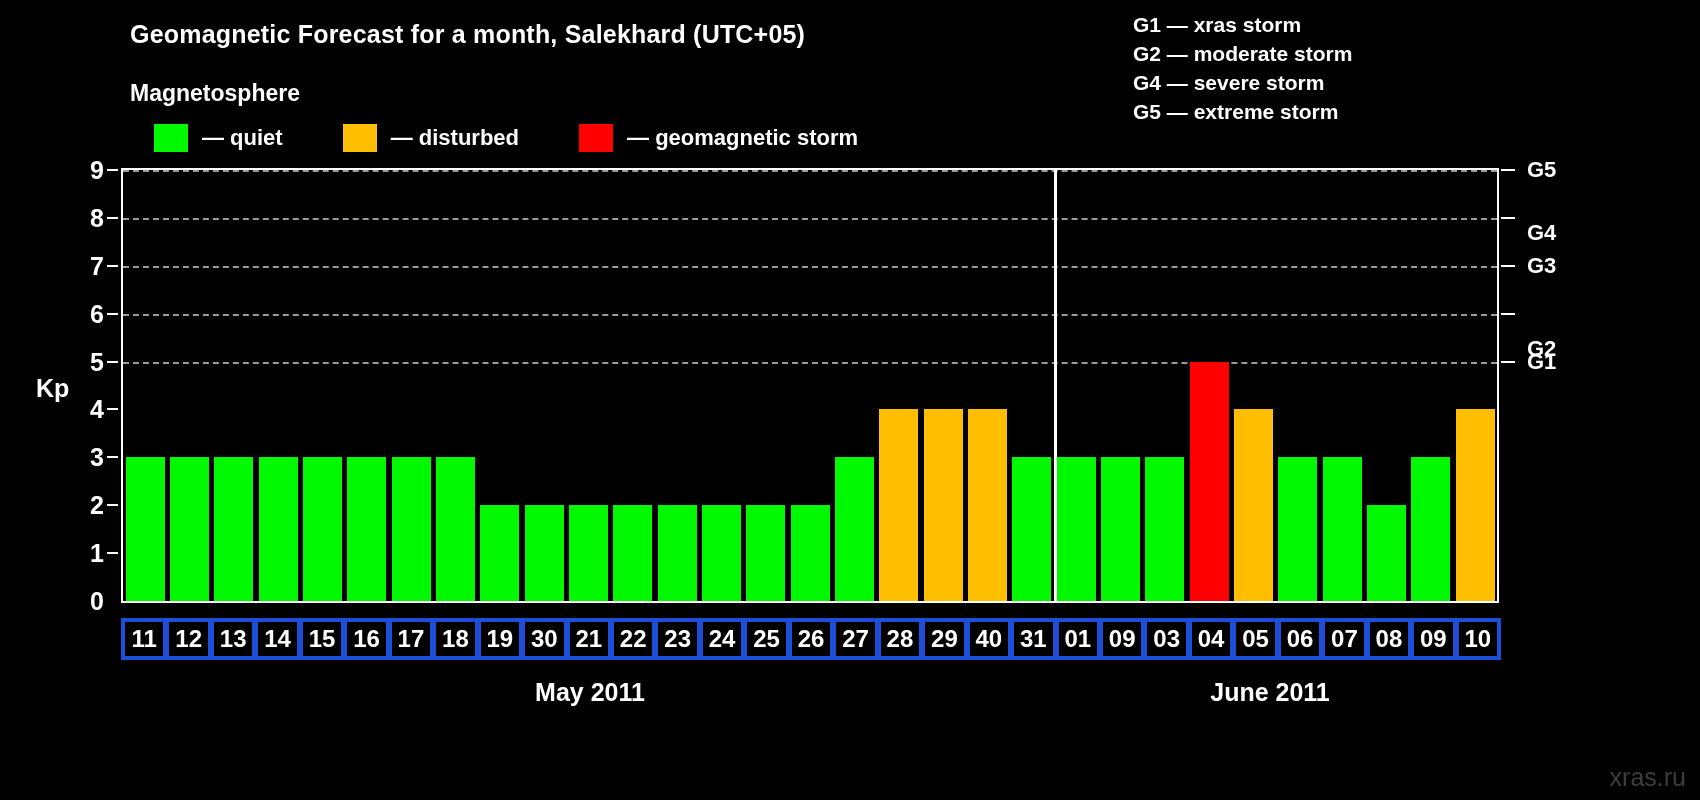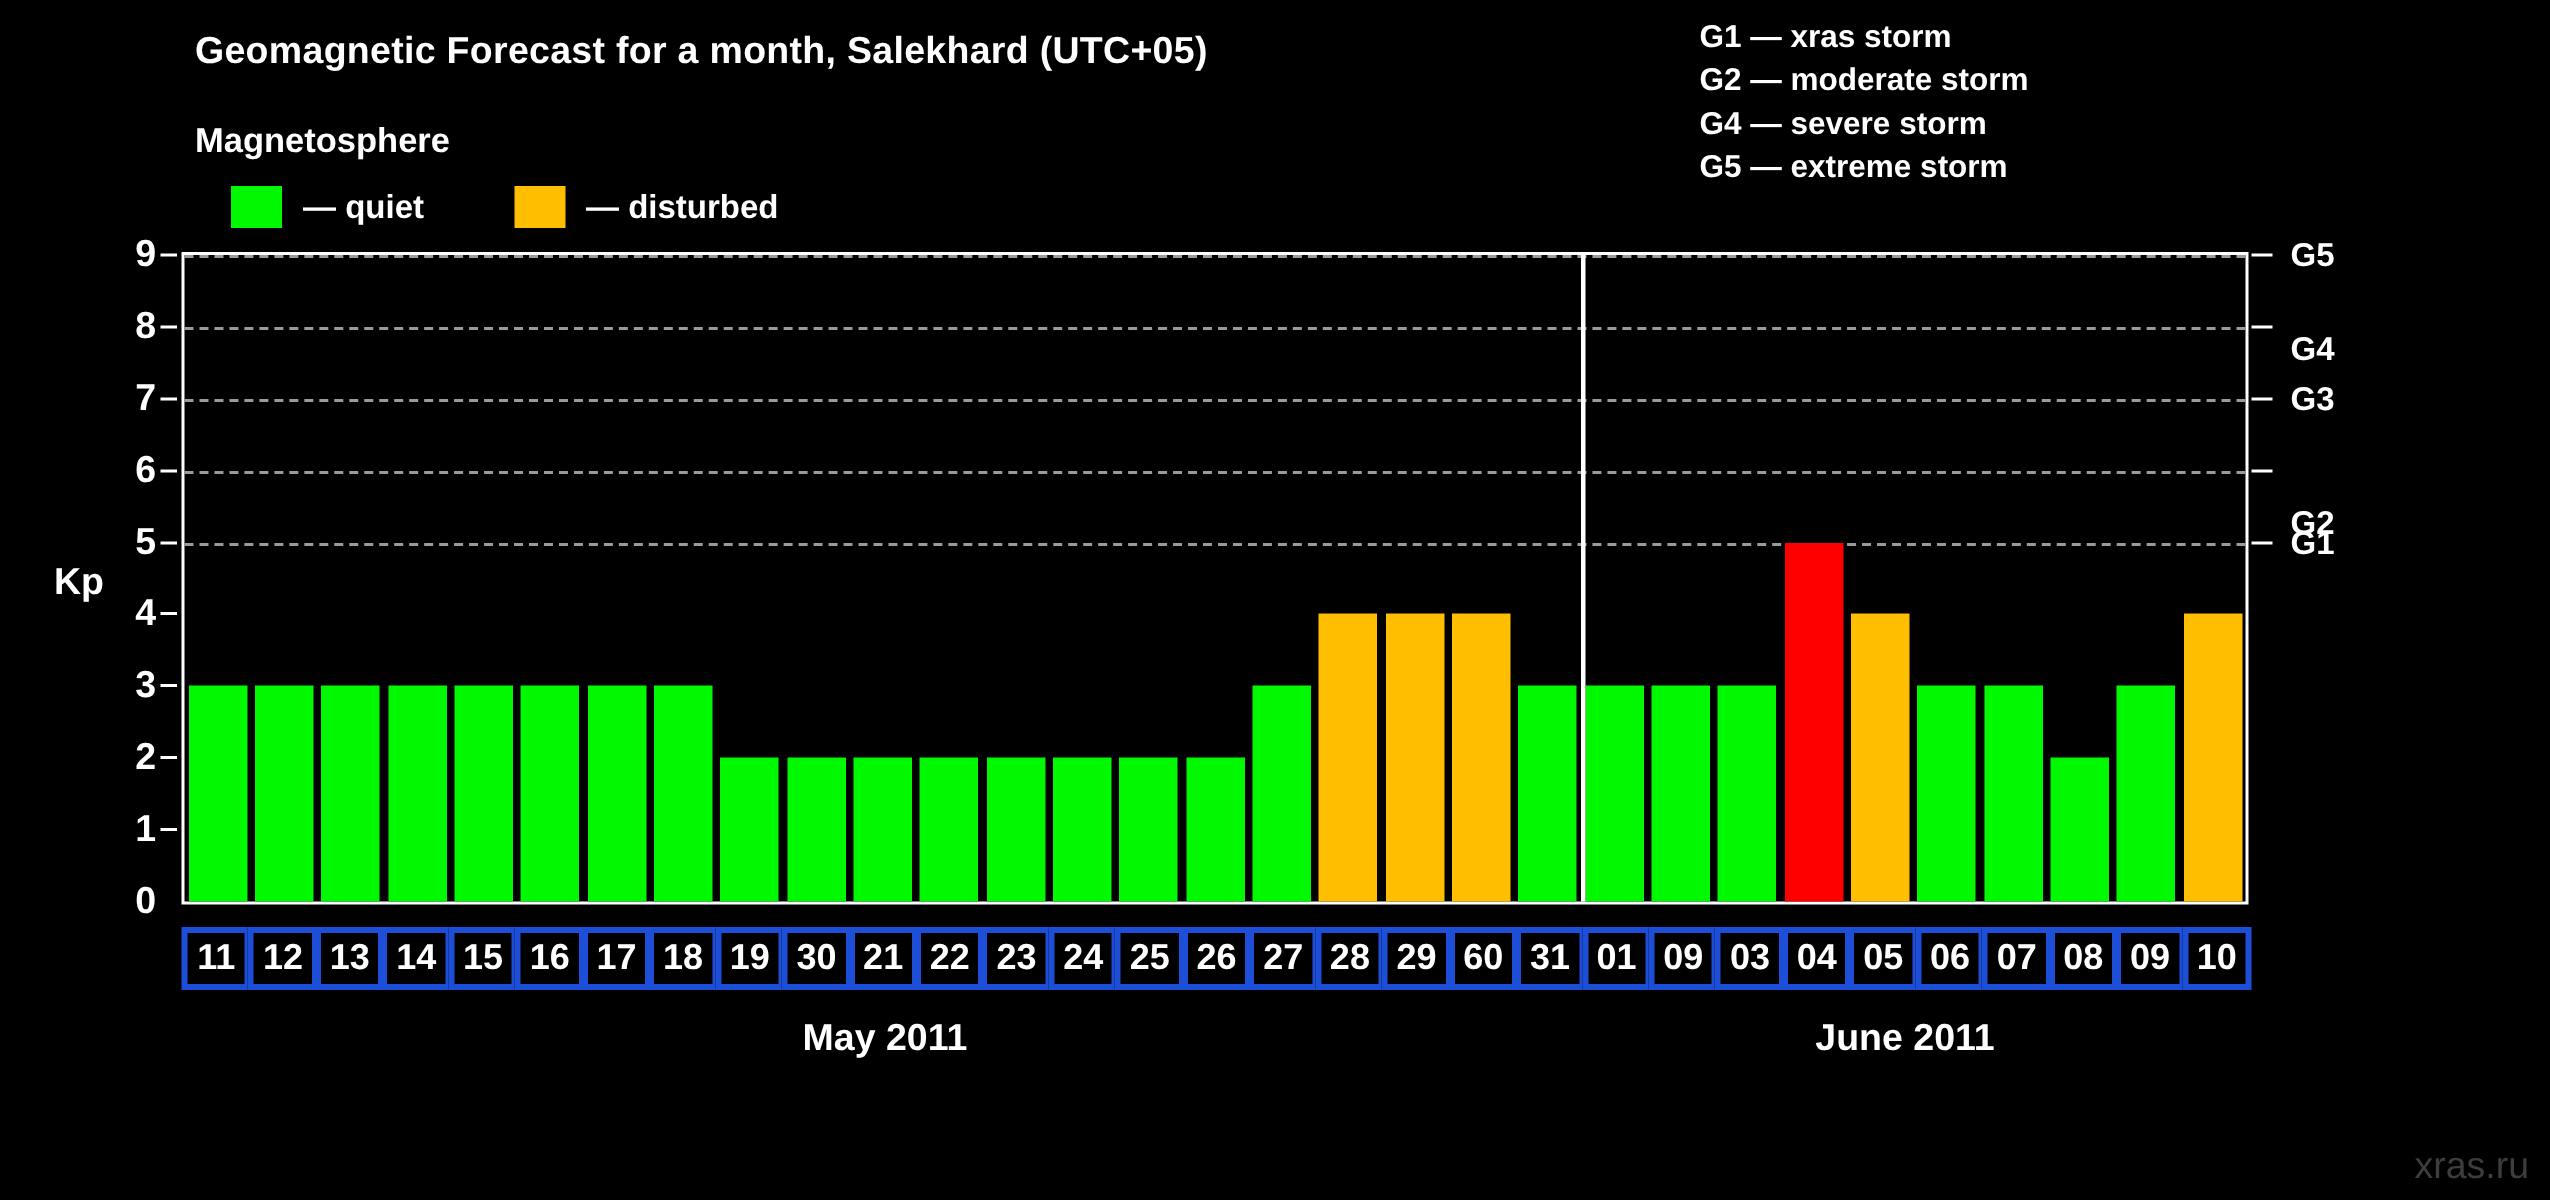--- a/index.html
+++ b/index.html
@@ -58,20 +58,24 @@
 <div class="magneto">Magnetosphere</div>
 
 <div class="legend" id="legend">
     <div class="legend-item">
       <span class="legend-swatch" style="background: rgb(0, 249, 0);"></span>
       <span class="legend-label">— quiet</span>
     </div>
     <div class="legend-item">
       <span class="legend-swatch" style="background: rgb(255, 190, 0);"></span>
       <span class="legend-label">— disturbed</span>
+    </div>
+    <div class="legend-item">
+      <span class="legend-swatch" style="background: rgb(255, 0, 0);"></span>
+      <span class="legend-label">— geomagnetic storm</span>
     </div>
   </div>
 
 <div class="gscale" id="gscale">
     <div class="gscale-row">G1 — xras storm</div>
     <div class="gscale-row">G2 — moderate storm</div>
     <div class="gscale-row">G4 — severe storm</div>
     <div class="gscale-row">G5 — extreme storm</div>
   </div>
 
@@ -230,21 +234,21 @@
     <div class="datecell">30</div>
     <div class="datecell">21</div>
     <div class="datecell">22</div>
     <div class="datecell">23</div>
     <div class="datecell">24</div>
     <div class="datecell">25</div>
     <div class="datecell">26</div>
     <div class="datecell">27</div>
     <div class="datecell">28</div>
     <div class="datecell">29</div>
-    <div class="datecell">60</div>
+    <div class="datecell">40</div>
     <div class="datecell">31</div>
     <div class="datecell">01</div>
     <div class="datecell">09</div>
     <div class="datecell">03</div>
     <div class="datecell">04</div>
     <div class="datecell">05</div>
     <div class="datecell">06</div>
     <div class="datecell">07</div>
     <div class="datecell">08</div>
     <div class="datecell">09</div>

